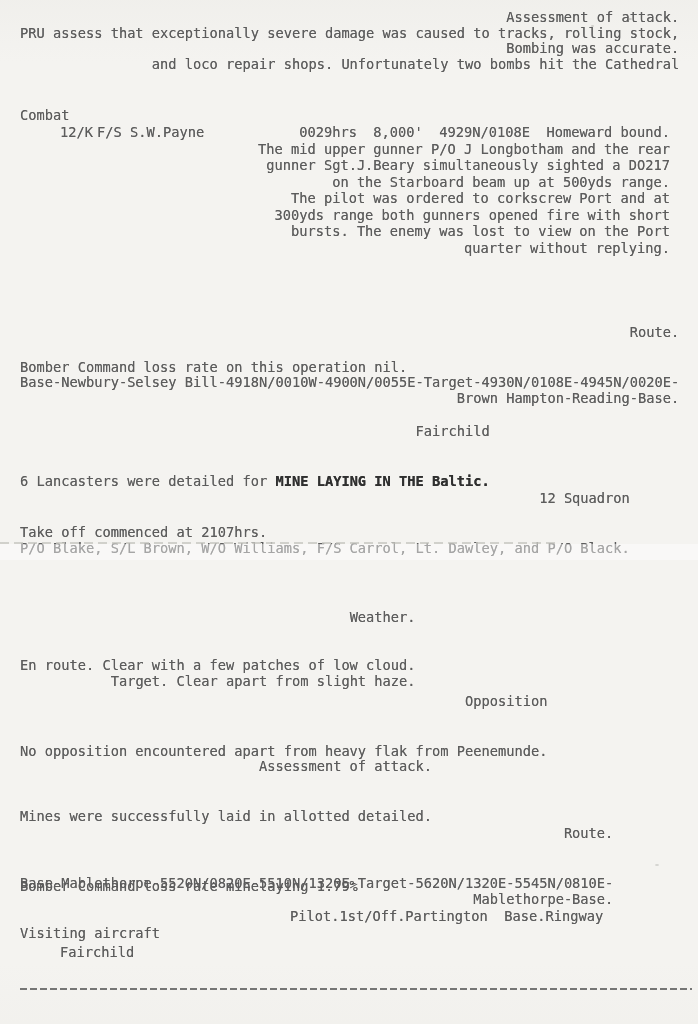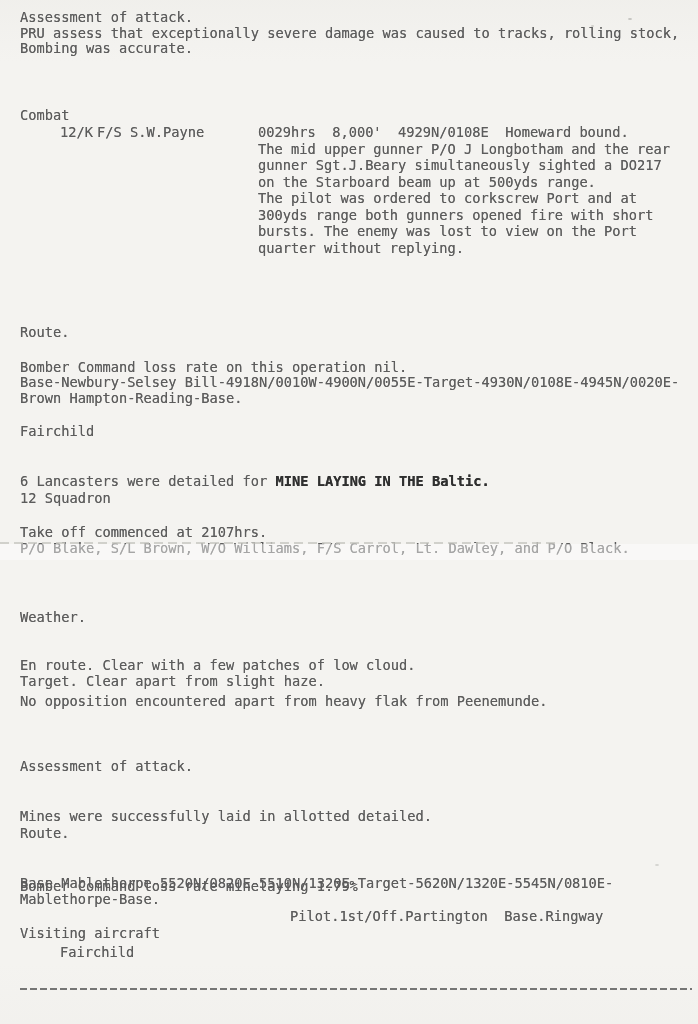--- a/index.html
+++ b/index.html
@@ -9,20 +9,21 @@
     height: 1024px;
     margin: 0 auto;
     background: #f4f3f0;
     background-image:
       linear-gradient(180deg, rgba(238,237,233,.6) 0%, rgba(244,243,240,0) 6%, rgba(244,243,240,0) 94%, rgba(240,239,235,.5) 100%);
     overflow: hidden;
     font-family: "DejaVu Sans Mono", "Liberation Mono", monospace;
     font-size: 13.7px;
     color: #5c5c5c;
     text-shadow: 0 0 0.6px rgba(92,92,92,0.75);
+    text-align: right;
   }
   .sec {
     position: absolute;
     left: 20px;
     white-space: pre;
     line-height: 16.5px;
   }
   .sec .line { white-space: pre; }
   .tight { line-height: 15.5px; }
   .bold { font-weight: bold; color: #2f2f2f; text-shadow: 0 0 0.6px rgba(47,47,47,0.9); }
@@ -44,21 +45,21 @@
   .speck { position: absolute; border-radius: 50%; background: #9a9a94; }
   .speck1 { top: 18px; left: 628px; width: 4px; height: 2px; opacity: .5; }
   .speck2 { top: 25px; left: 591px; width: 3px; height: 2px; opacity: .4; }
   .speck3 { top: 864px; left: 655px; width: 4px; height: 2px; opacity: .35; }
 </style>
 </head>
 <body>
 
 <div class="page">
 
-  <div class="sec tight" style="top:10px"><div class="line">Assessment of attack.</div><div class="line">PRU assess that exceptionally severe damage was caused to tracks, rolling stock,</div><div class="line">Bombing was accurate.</div></div>
+  <div class="sec tight" style="top:10px"><div class="line">Assessment of attack.</div><div class="line">PRU assess that exceptionally severe damage was caused to tracks, rolling stock,</div><div class="line">Bombing was accurate.</div><div class="line">and loco repair shops. Unfortunately two bombs hit the Cathedral</div></div>
 
   <div class="sec" style="top:107px">Combat</div>
   <div class="abs" style="top:124px; left:20px">12/K</div>
   <div class="abs" style="top:124px; left:57px">F/S S.W.Payne</div>
   <div class="sec" style="top:124px; left:258px"><div class="line">0029hrs  8,000'  4929N/0108E  Homeward bound.</div><div class="line">The mid upper gunner P/O J Longbotham and the rear</div><div class="line">gunner Sgt.J.Beary simultaneously sighted a DO217</div><div class="line">on the Starboard beam up at 500yds range.</div><div class="line">The pilot was ordered to corkscrew Port and at</div><div class="line">300yds range both gunners opened fire with short</div><div class="line">bursts. The enemy was lost to view on the Port</div><div class="line">quarter without replying.</div></div>
 
   <div class="sec" style="top:291px">
     <div class="line">Route.</div>
     <div><div class="line">Base-Newbury-Selsey Bill-4918N/0010W-4900N/0055E-Target-4930N/0108E-4945N/0020E-</div><div class="line">Brown Hampton-Reading-Base.</div></div>
   </div>
@@ -79,20 +80,21 @@
 
   <div class="seam-band"></div>
   <div class="seam"></div>
 
   <div class="sec" style="top:577px; line-height:16px">
     <div class="line">Weather.</div>
     <div><div class="line">En route. Clear with a few patches of low cloud.</div><div class="line">Target. Clear apart from slight haze.</div></div>
   </div>
 
   <div class="sec" style="top:660px">
+    <div class="line">Opposition</div>
     <div class="line">No opposition encountered apart from heavy flak from Peenemunde.</div>
   </div>
 
   <div class="sec" style="top:725px">
     <div class="line">Assessment of attack.</div>
     <div class="line">Mines were successfully laid in allotted detailed.</div>
   </div>
 
   <div class="sec" style="top:792px">
     <div class="line">Route.</div>

